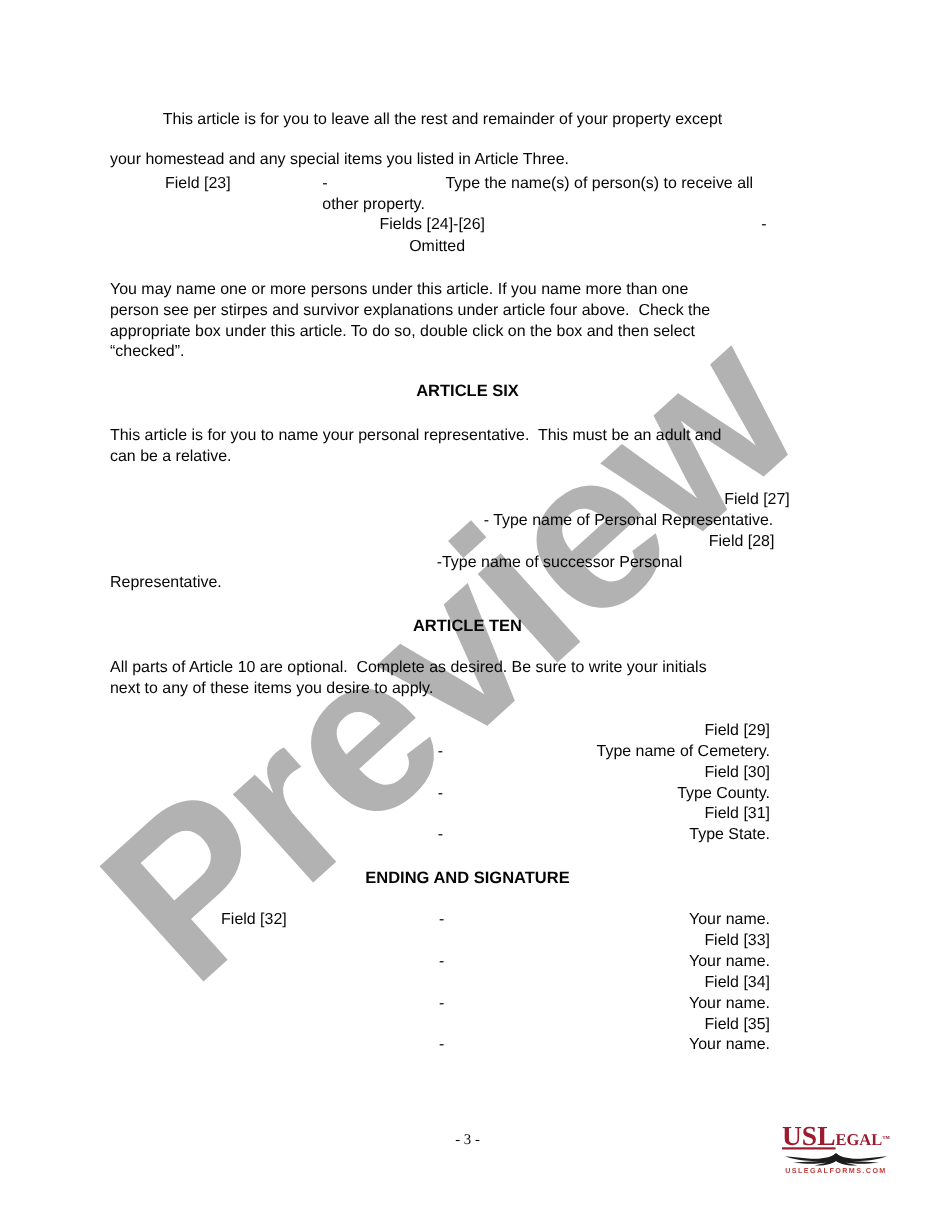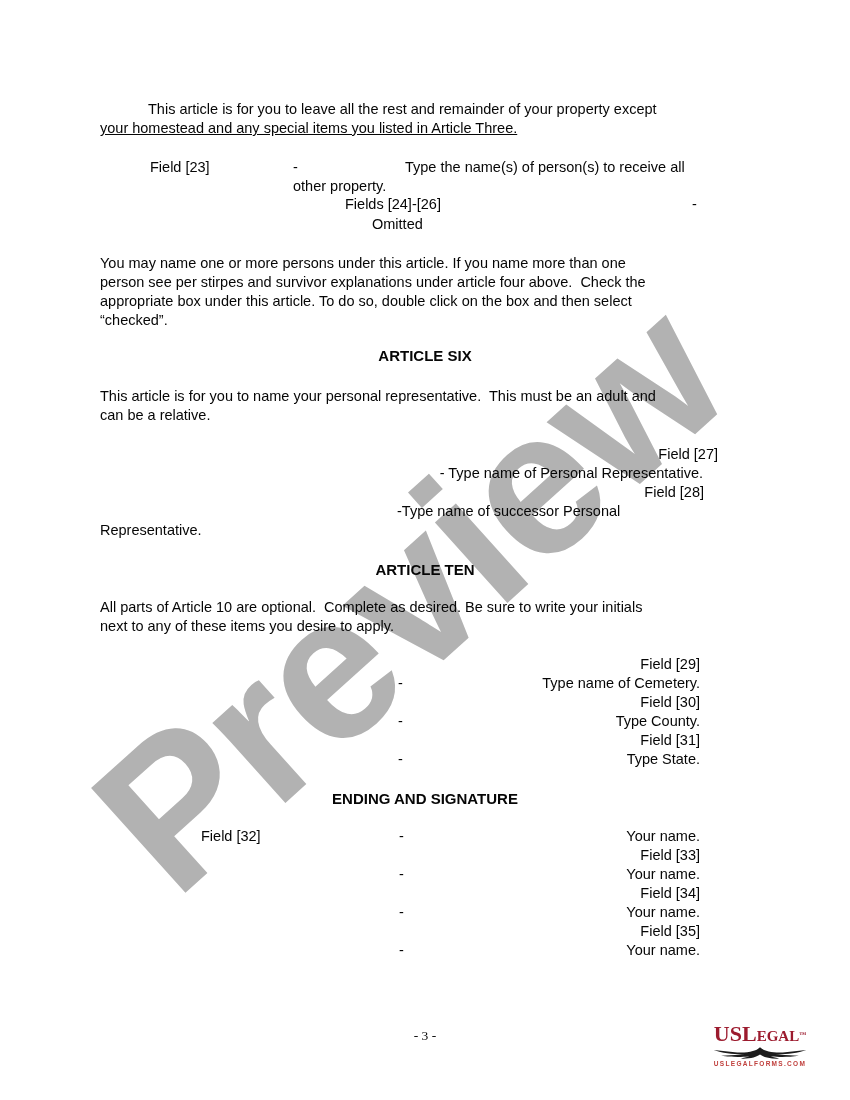--- a/index.html
+++ b/index.html
@@ -25,37 +25,37 @@
     position:absolute; left:0; width:850px; text-align:center;
     font-family:"Liberation Serif", serif; font-size:13.5px; z-index:2;
   }
   .logo {
     position:absolute; left:704px; top:1022px; width:112px; text-align:center; z-index:2;
   }
   .logo-brand {
     font-family:"Liberation Serif", serif; font-weight:bold;
     line-height:24px; white-space:nowrap;
   }
-  .logo-brand .big { font-size:22px; }
+  .logo-brand .big { font-size:25px;text-decoration:underline; }
   .logo-brand .small { font-size:15px; }
   .logo-brand .tm { font-size:7px; vertical-align:top; position:relative; top:1px; }
   .logo-eagle { display:block; margin:0 auto; margin-top:-2px; }
   .logo-site {
     font-size:6.5px; font-weight:bold; letter-spacing:1.3px; line-height:9px; white-space:nowrap;
   }
 </style>
 </head>
 <body>
 
 <div class="page">
 
   <div class="watermark">Preview</div>
 
   <div class="line" style="left:148px; top:100px;">This article is for you to leave all the rest and remainder of your property except</div>
-  <div class="line" style="left:100px; top:119px;text-decoration:underline;">your homestead and any special items you listed in Article Three.</div>
+  <div class="line" style="left:100px; top:136px;">your homestead and any special items you listed in Article Three.</div>
 
   <div class="line" style="left:150px; top:158px;">Field [23]</div>
   <div class="line" style="left:293px; top:158px;">-</div>
   <div class="line" style="left:405px; top:158px;">Type the name(s) of person(s) to receive all</div>
   <div class="line" style="left:293px; top:177px;">other property.</div>
   <div class="line" style="left:345px; top:195px;">Fields [24]-[26]</div>
   <div class="line" style="left:692px; top:195px;">-</div>
   <div class="line" style="left:372px; top:215px;text-align:center;">Omitted</div>
 
   <div class="line" style="left:100px; top:254px;">You may name one or more persons under this article. If you name more than one</div>

